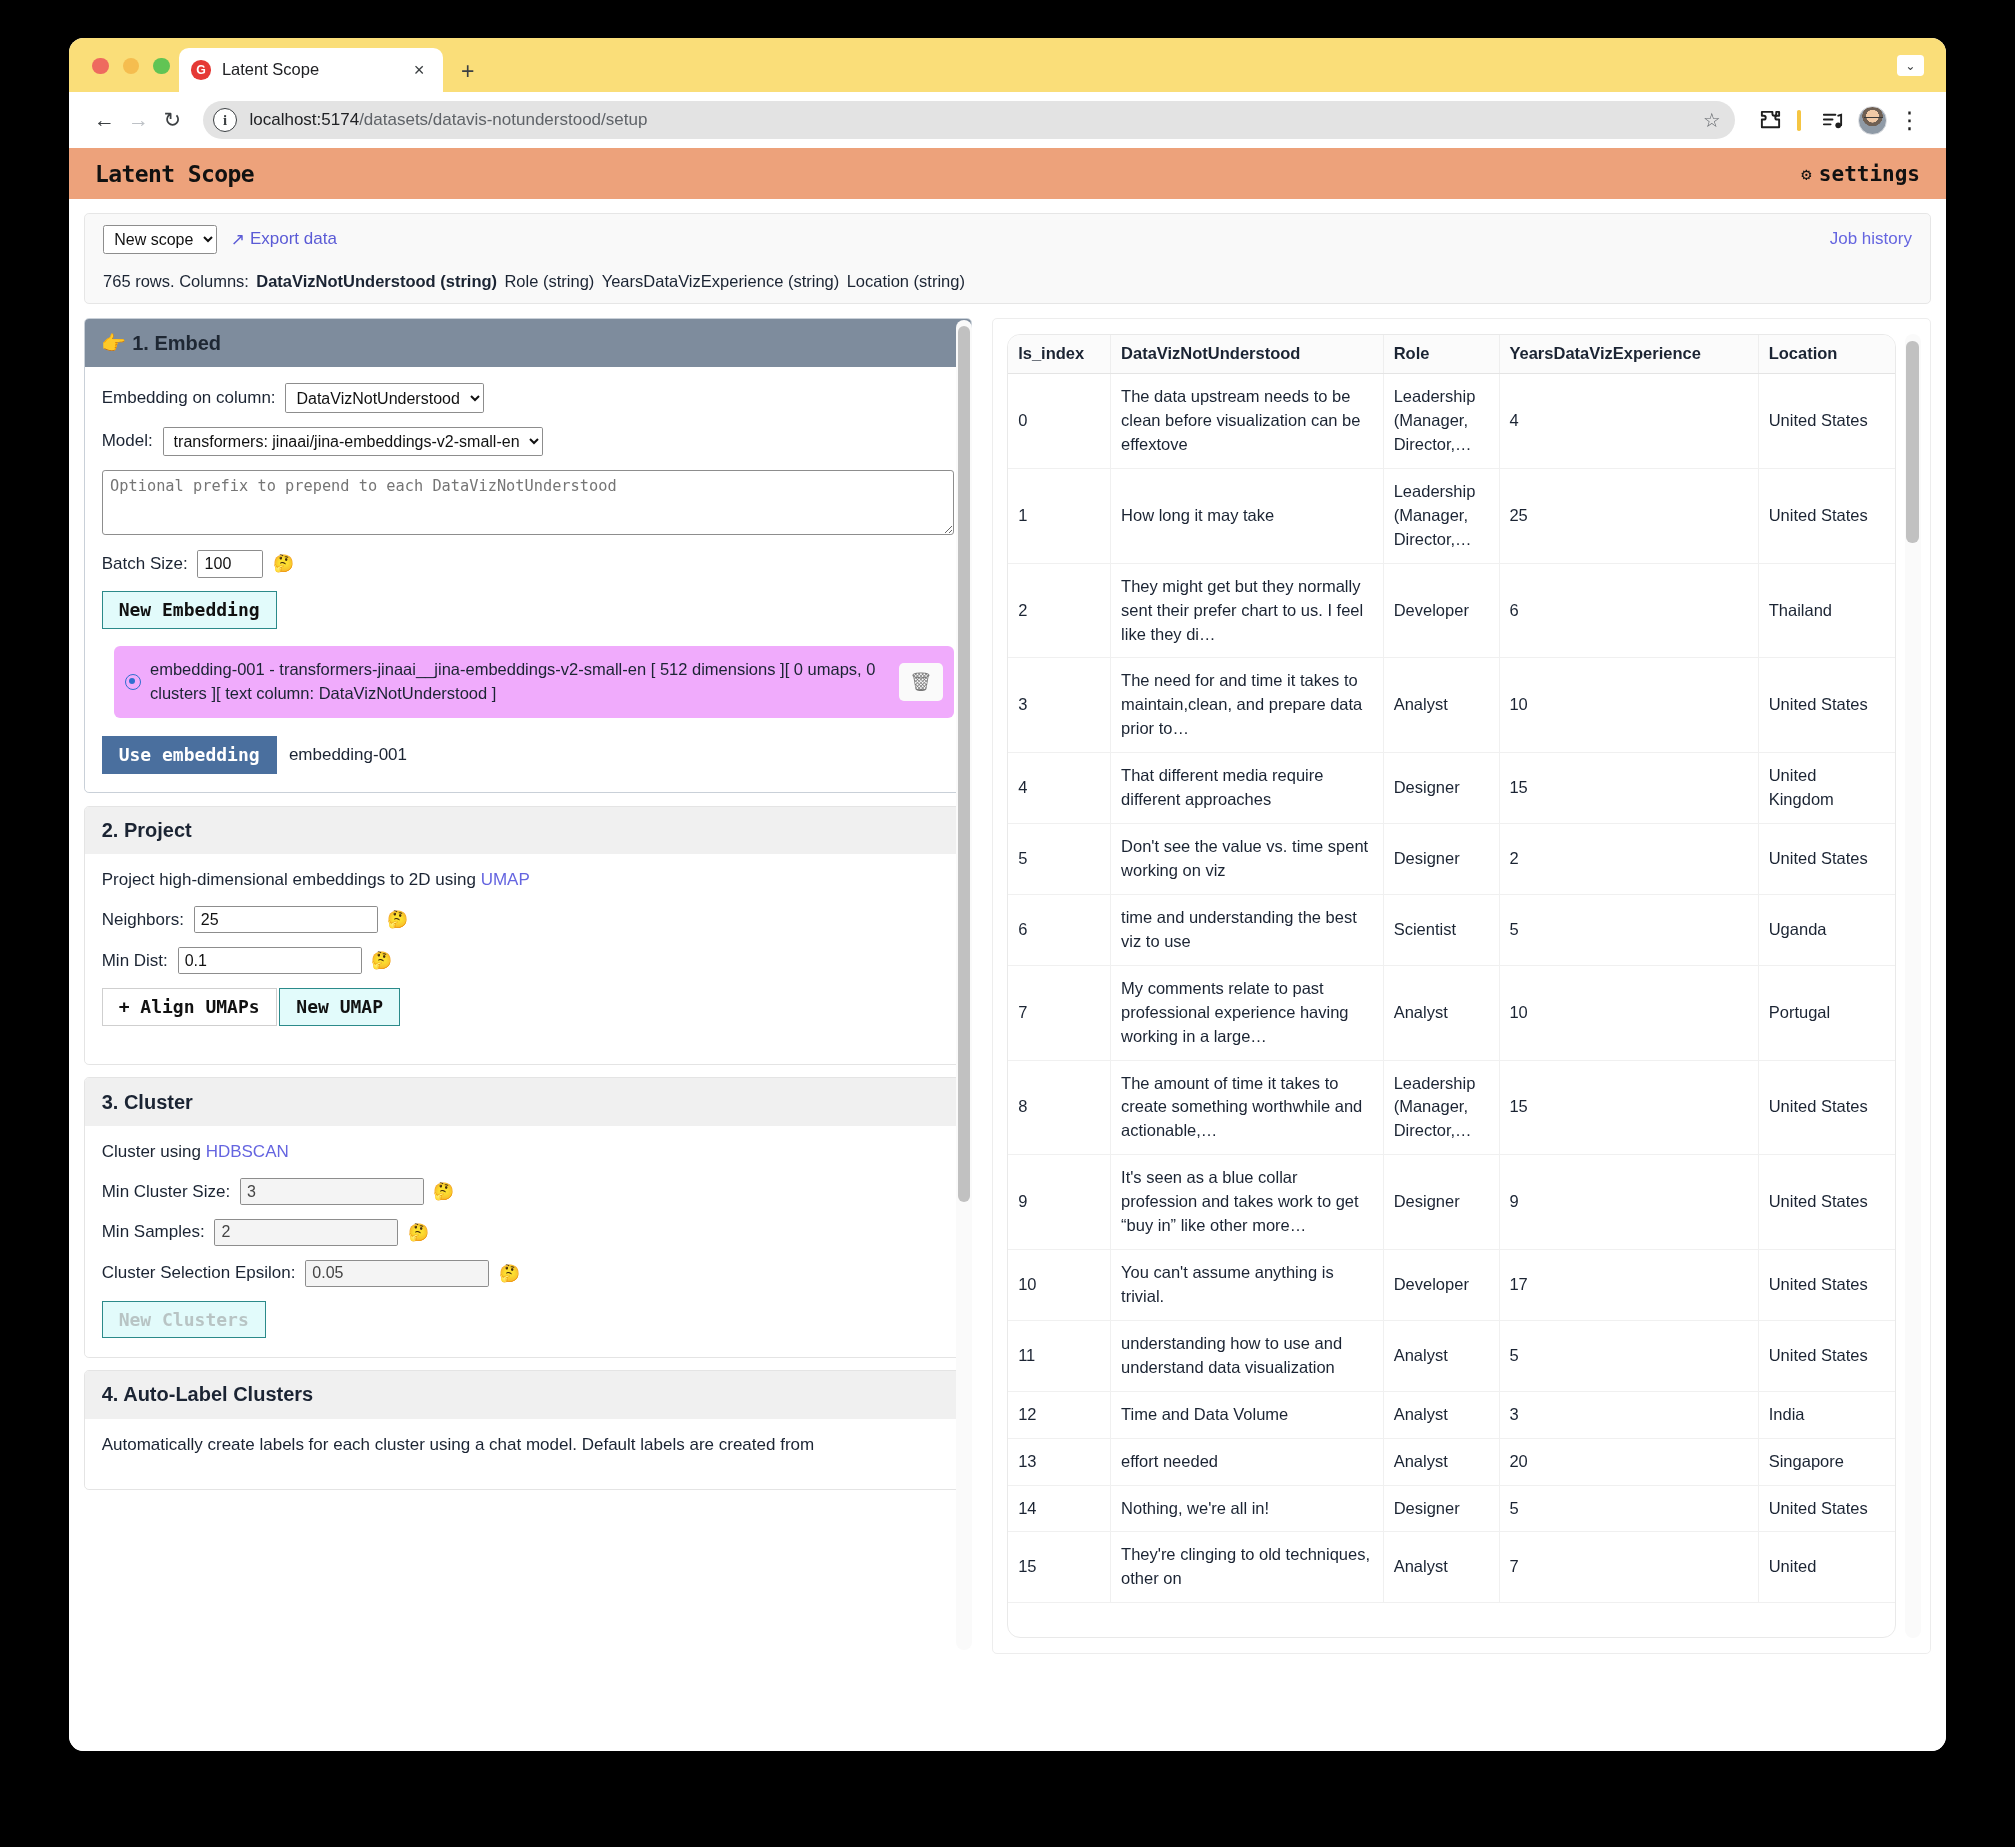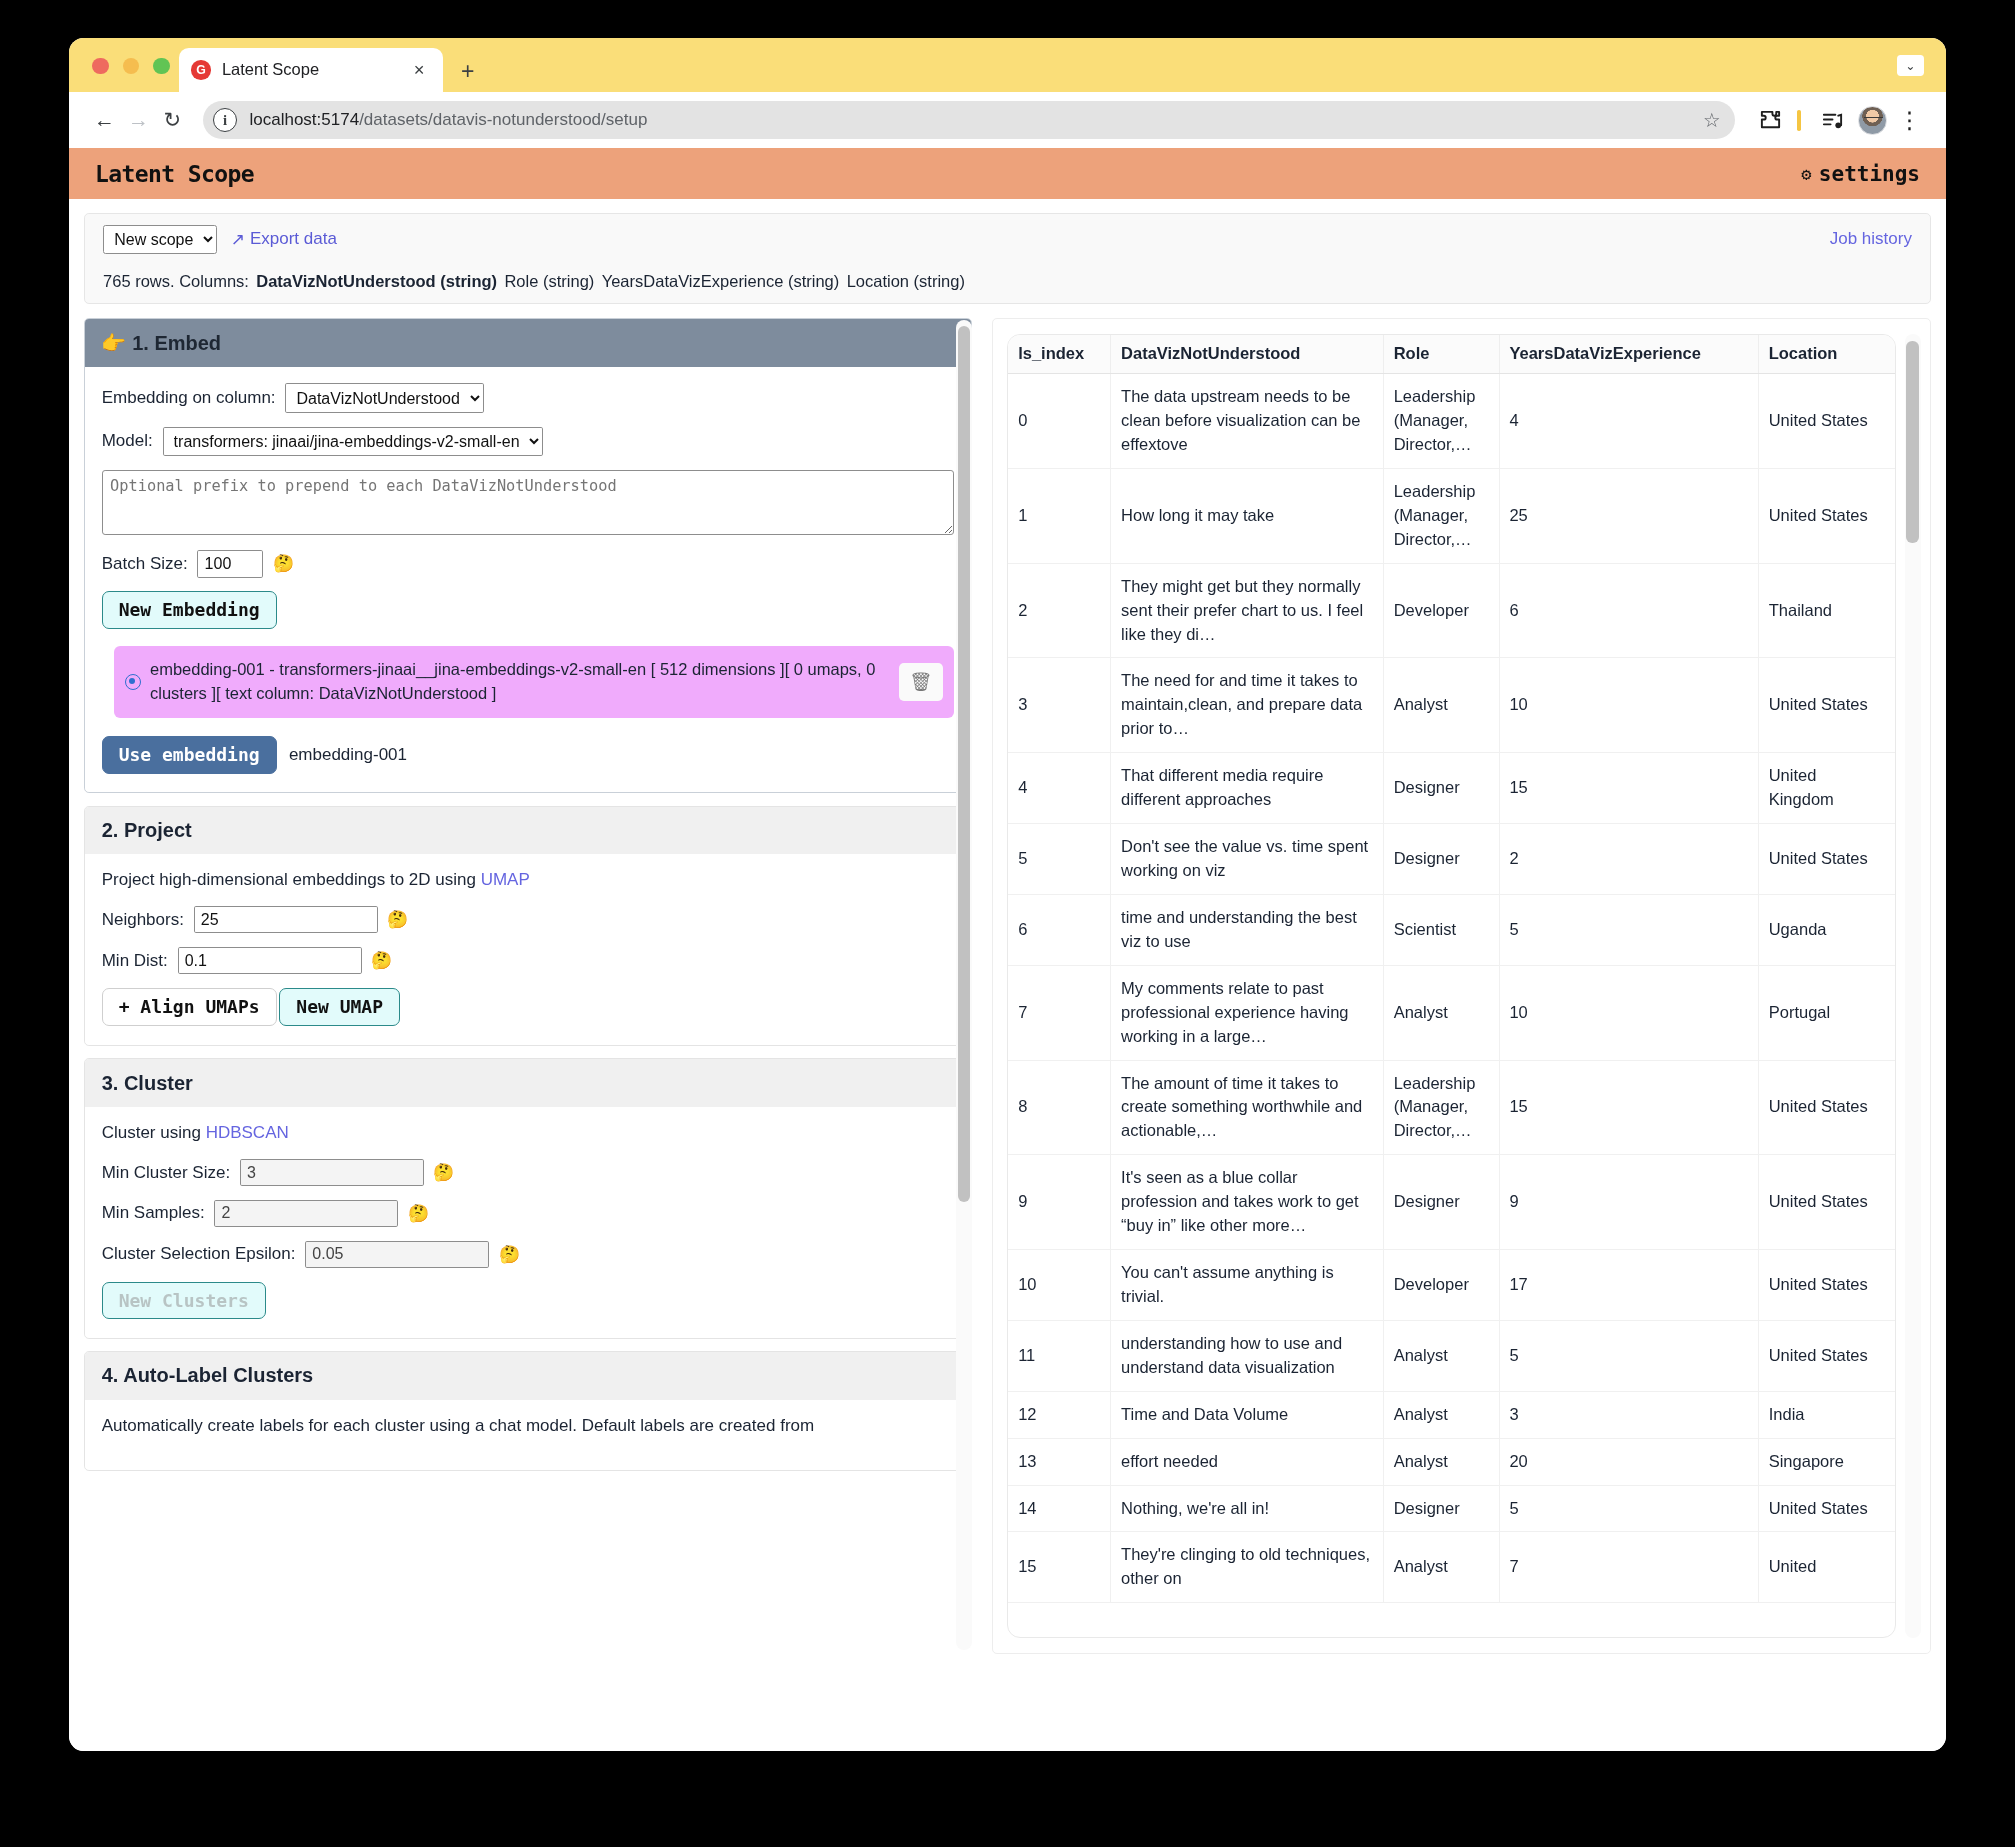--- a/index.html
+++ b/index.html
@@ -294,21 +294,21 @@
   input.num.w-sm { width: 66px; }
   input.num.w-lg { width: 184px; }
   input.num.dim { background: #f4f4f4; color: #444; }
   .help-emoji { font-size: 17px; }
 
   .btn {
     font-family: "DejaVu Sans Mono", monospace;
     font-weight: bold;
     font-size: 18px;
     padding: 7.4px 16px;
-    border-radius: 7px;
+    border-radius: 0;
     cursor: pointer;
     display: inline-block;
   }
   .btn-teal {
     background: #e2fbfb;
     border: 1.2px solid #2b8a8a;
     color: #111;
   }
   .btn-teal.disabled { color: #b8c4c4; }
   .btn-plain {
@@ -541,21 +541,21 @@
               <div class="row">
                 <span class="lbl">Neighbors:</span>
                 <input class="num w-lg" value="25" style="">
                 <span class="help-emoji">🤔</span>
               </div>
               <div class="row">
                 <span class="lbl">Min Dist:</span>
                 <input class="num w-lg" value="0.1" style="">
                 <span class="help-emoji">🤔</span>
               </div>
-              <div class="btn btn-plain" style="margin-bottom:1px;">+ Align UMAPs</div>
+              <div class="btn btn-plain" style="margin-bottom:20px;">+ Align UMAPs</div>
               <div class="btn btn-teal">New UMAP</div>
             </div>
           </div>
 
           <div class="card">
             <div class="card-head">3. Cluster</div>
             <div class="card-body">
               <div class="para"><span>Cluster using </span><span class="link">HDBSCAN</span></div>
               <div class="row">
                 <span class="lbl">Min Cluster Size:</span>

